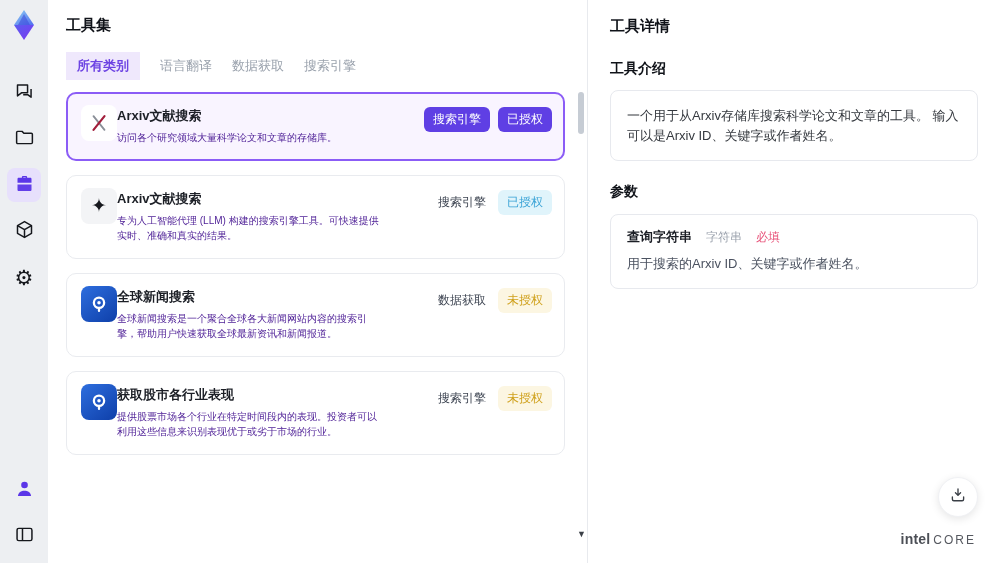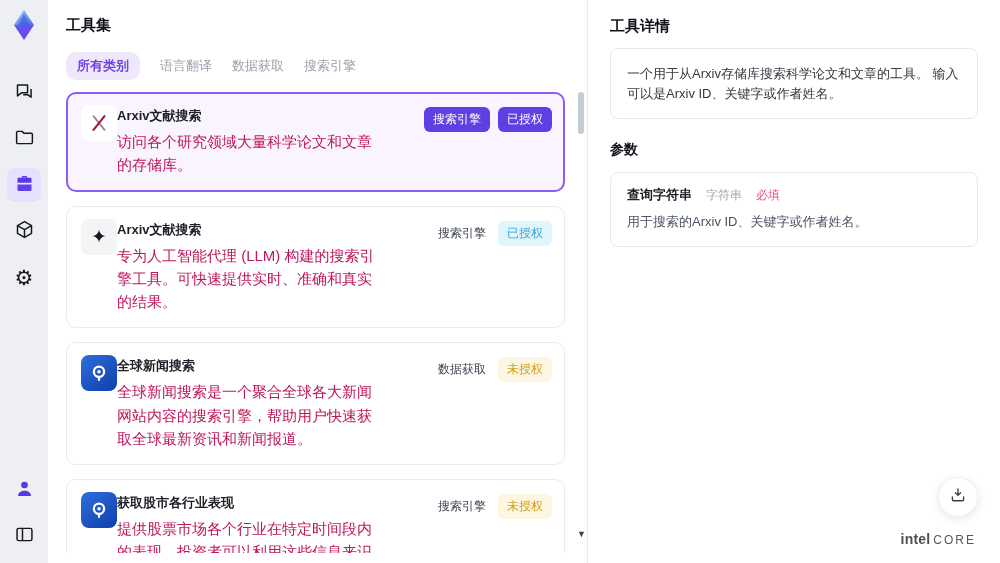--- a/index.html
+++ b/index.html
@@ -23,21 +23,21 @@
   .nav-icon.gear { font-size:21px; line-height:1; }
   .spacer { flex:1; }
   
   .left-pane {
     width:540px; flex:none; height:100%; border-right:1px solid #e8eaee;
     padding:16px 0 0 18px; position:relative; background:#fff;
   }
   .pane-title { font-size:15px; font-weight:700; color:#101319; }
   .tabs { display:flex; align-items:center; gap:20px; margin-top:17px; font-size:13px; }
   .tab { color:#99a1ac; cursor:pointer; padding:5px 0; white-space:nowrap; }
-  .tab.active { color:#6d43e3; background:#efe8fc; padding:5px 11px; border-radius:10px; font-weight:700; }
+  .tab.active { color:#6d43e3; background:#efe8fc; padding:5px 11px; border-radius:0; font-weight:700; }
   .tool-list {
     margin-top:12px; padding-right:22px; height:calc(100% - 86px);
     display:flex; flex-direction:column; gap:14px; overflow:hidden;
   }
   .tool-card {
     border:1px solid #e9ebef; border-radius:10px; background:#fff;
     padding:12px 12px 14px 14px; display:flex; gap:0; cursor:pointer; flex:none;
   }
   .tool-card.selected {
     background:#f9f4ff; border:2px solid #8b5cf6; padding:11px 11px 13px 13px;
@@ -45,21 +45,21 @@
   .tool-icon {
     width:36px; height:36px; border-radius:8px; flex:none;
     display:grid; place-items:center; background:#f3f4f6; overflow:hidden;
   }
   .tool-card.selected .tool-icon { background:#ffffff; }
   .tool-icon svg { width:22px; height:22px; }
   .tool-icon.icon-newsblue { background:linear-gradient(140deg,#2e6ede,#0e3fa9); }
   .tool-icon.icon-sparkle { font-size:19px; color:#16181d; background:#f3f4f6; }
   .tool-body { flex:1; min-width:0; }
   .tool-title { font-size:13px; font-weight:700; color:#1c1f26; padding-top:2px; }
-  .tool-desc { font-size:15px; color:#be185d; line-height:1.55; margin-top:5px; max-width:262px; }
+  .tool-desc { font-size:10px; color:#4c1d95; line-height:1.55; margin-top:5px; max-width:262px; }
   .tool-tags { display:flex; gap:8px; flex:none; align-items:flex-start; padding-top:2px; }
   .badge { font-size:12px; border-radius:6px; padding:4px 9px; white-space:nowrap; }
   .badge-purple { background:#5f3fe4; color:#fff; }
   .badge-plain { color:#3f4653; padding:4px 4px; }
   .badge-blue { background:#e0f4fb; color:#3aa3d6; }
   .badge-yellow { background:#fcf6e2; color:#cfa01b; }
   
   .scrollbar { position:absolute; top:90px; bottom:10px; right:3px; width:6px; }
   .scroll-thumb { position:absolute; top:2px; width:6px; height:42px; border-radius:3px; background:#c6ccd4; }
   .scroll-arrow { position:absolute; bottom:14px; right:-2px; font-size:9px; color:#3c4048; }
@@ -235,20 +235,21 @@
 
   <div class="scrollbar">
     <div class="scroll-thumb"></div>
     <div class="scroll-arrow">▼</div>
   </div>
 </section>
 
 <section class="right-pane">
   <h2 class="detail-title">工具详情</h2>
 
+  <h3 class="section-heading intro-heading">工具介绍</h3>
   <div class="intro-box">一个用于从Arxiv存储库搜索科学论文和文章的工具。 输入可以是Arxiv ID、关键字或作者姓名。</div>
 
   <h3 class="section-heading params-heading">参数</h3>
   <div class="param-box">
     <div class="param-head">
       <span class="param-name">查询字符串</span>
       <span class="param-type">字符串</span>
       <span class="param-required">必填</span>
     </div>
     <div class="param-desc">用于搜索的Arxiv ID、关键字或作者姓名。</div>

